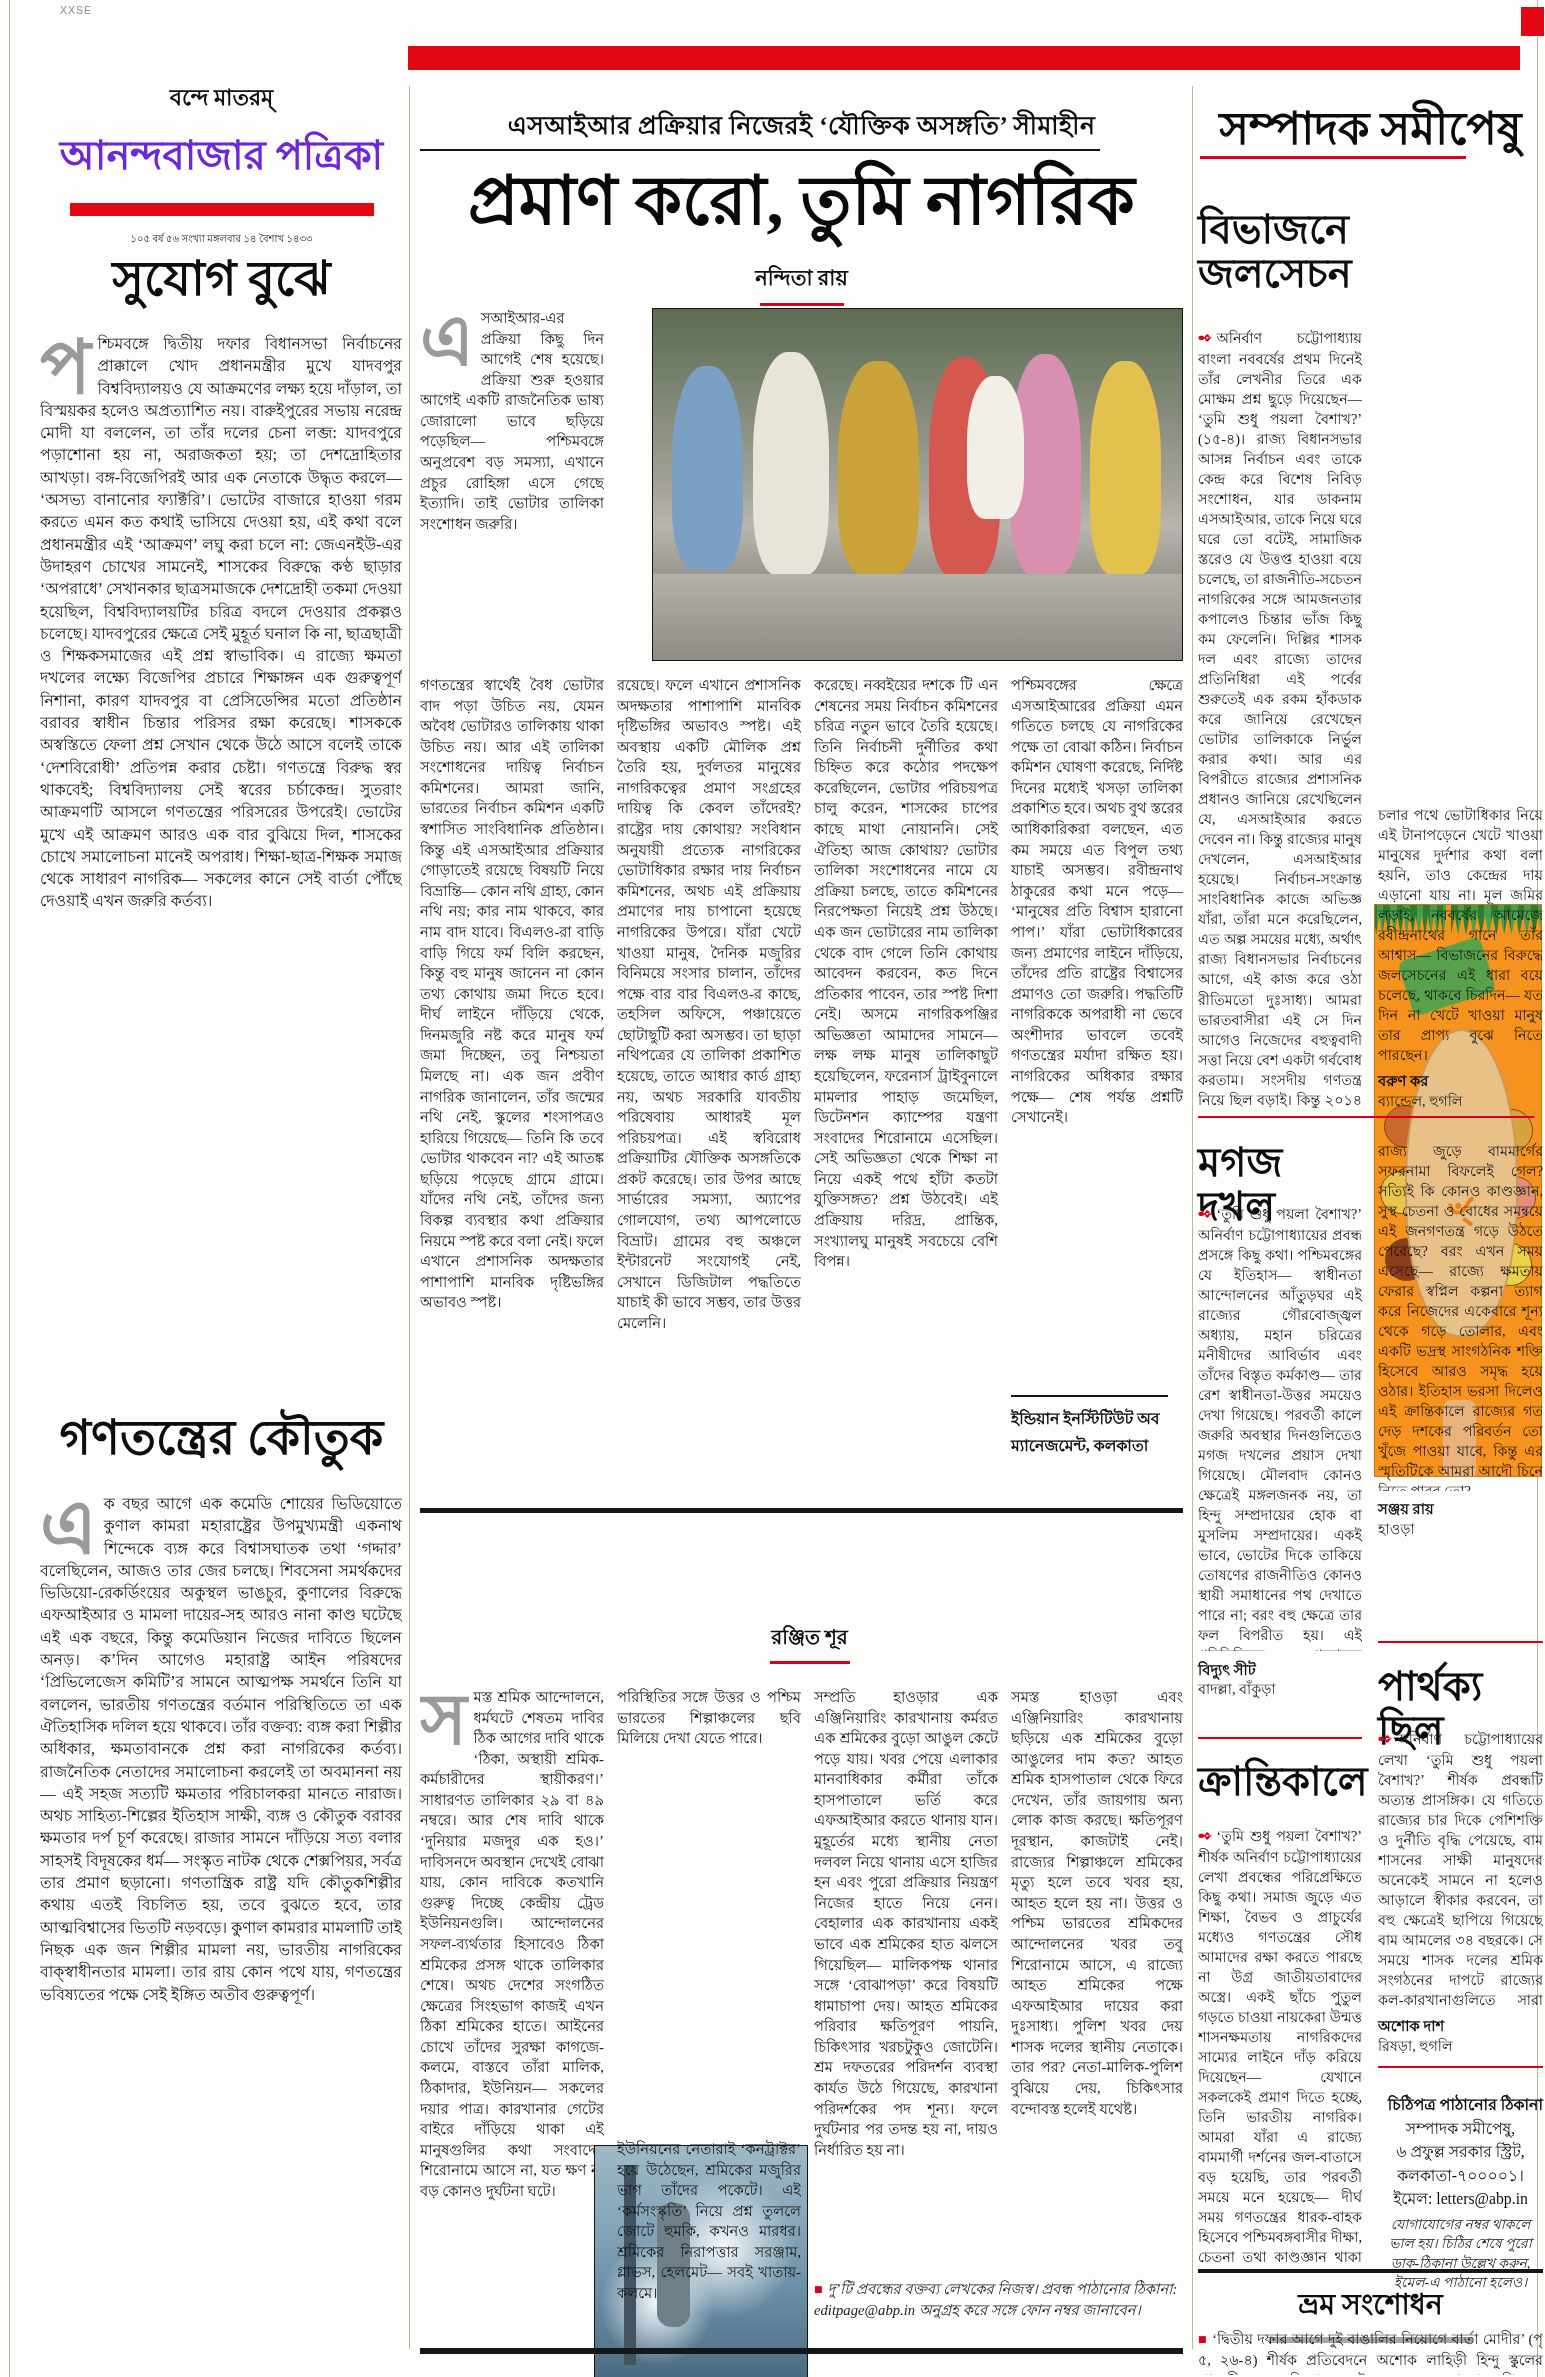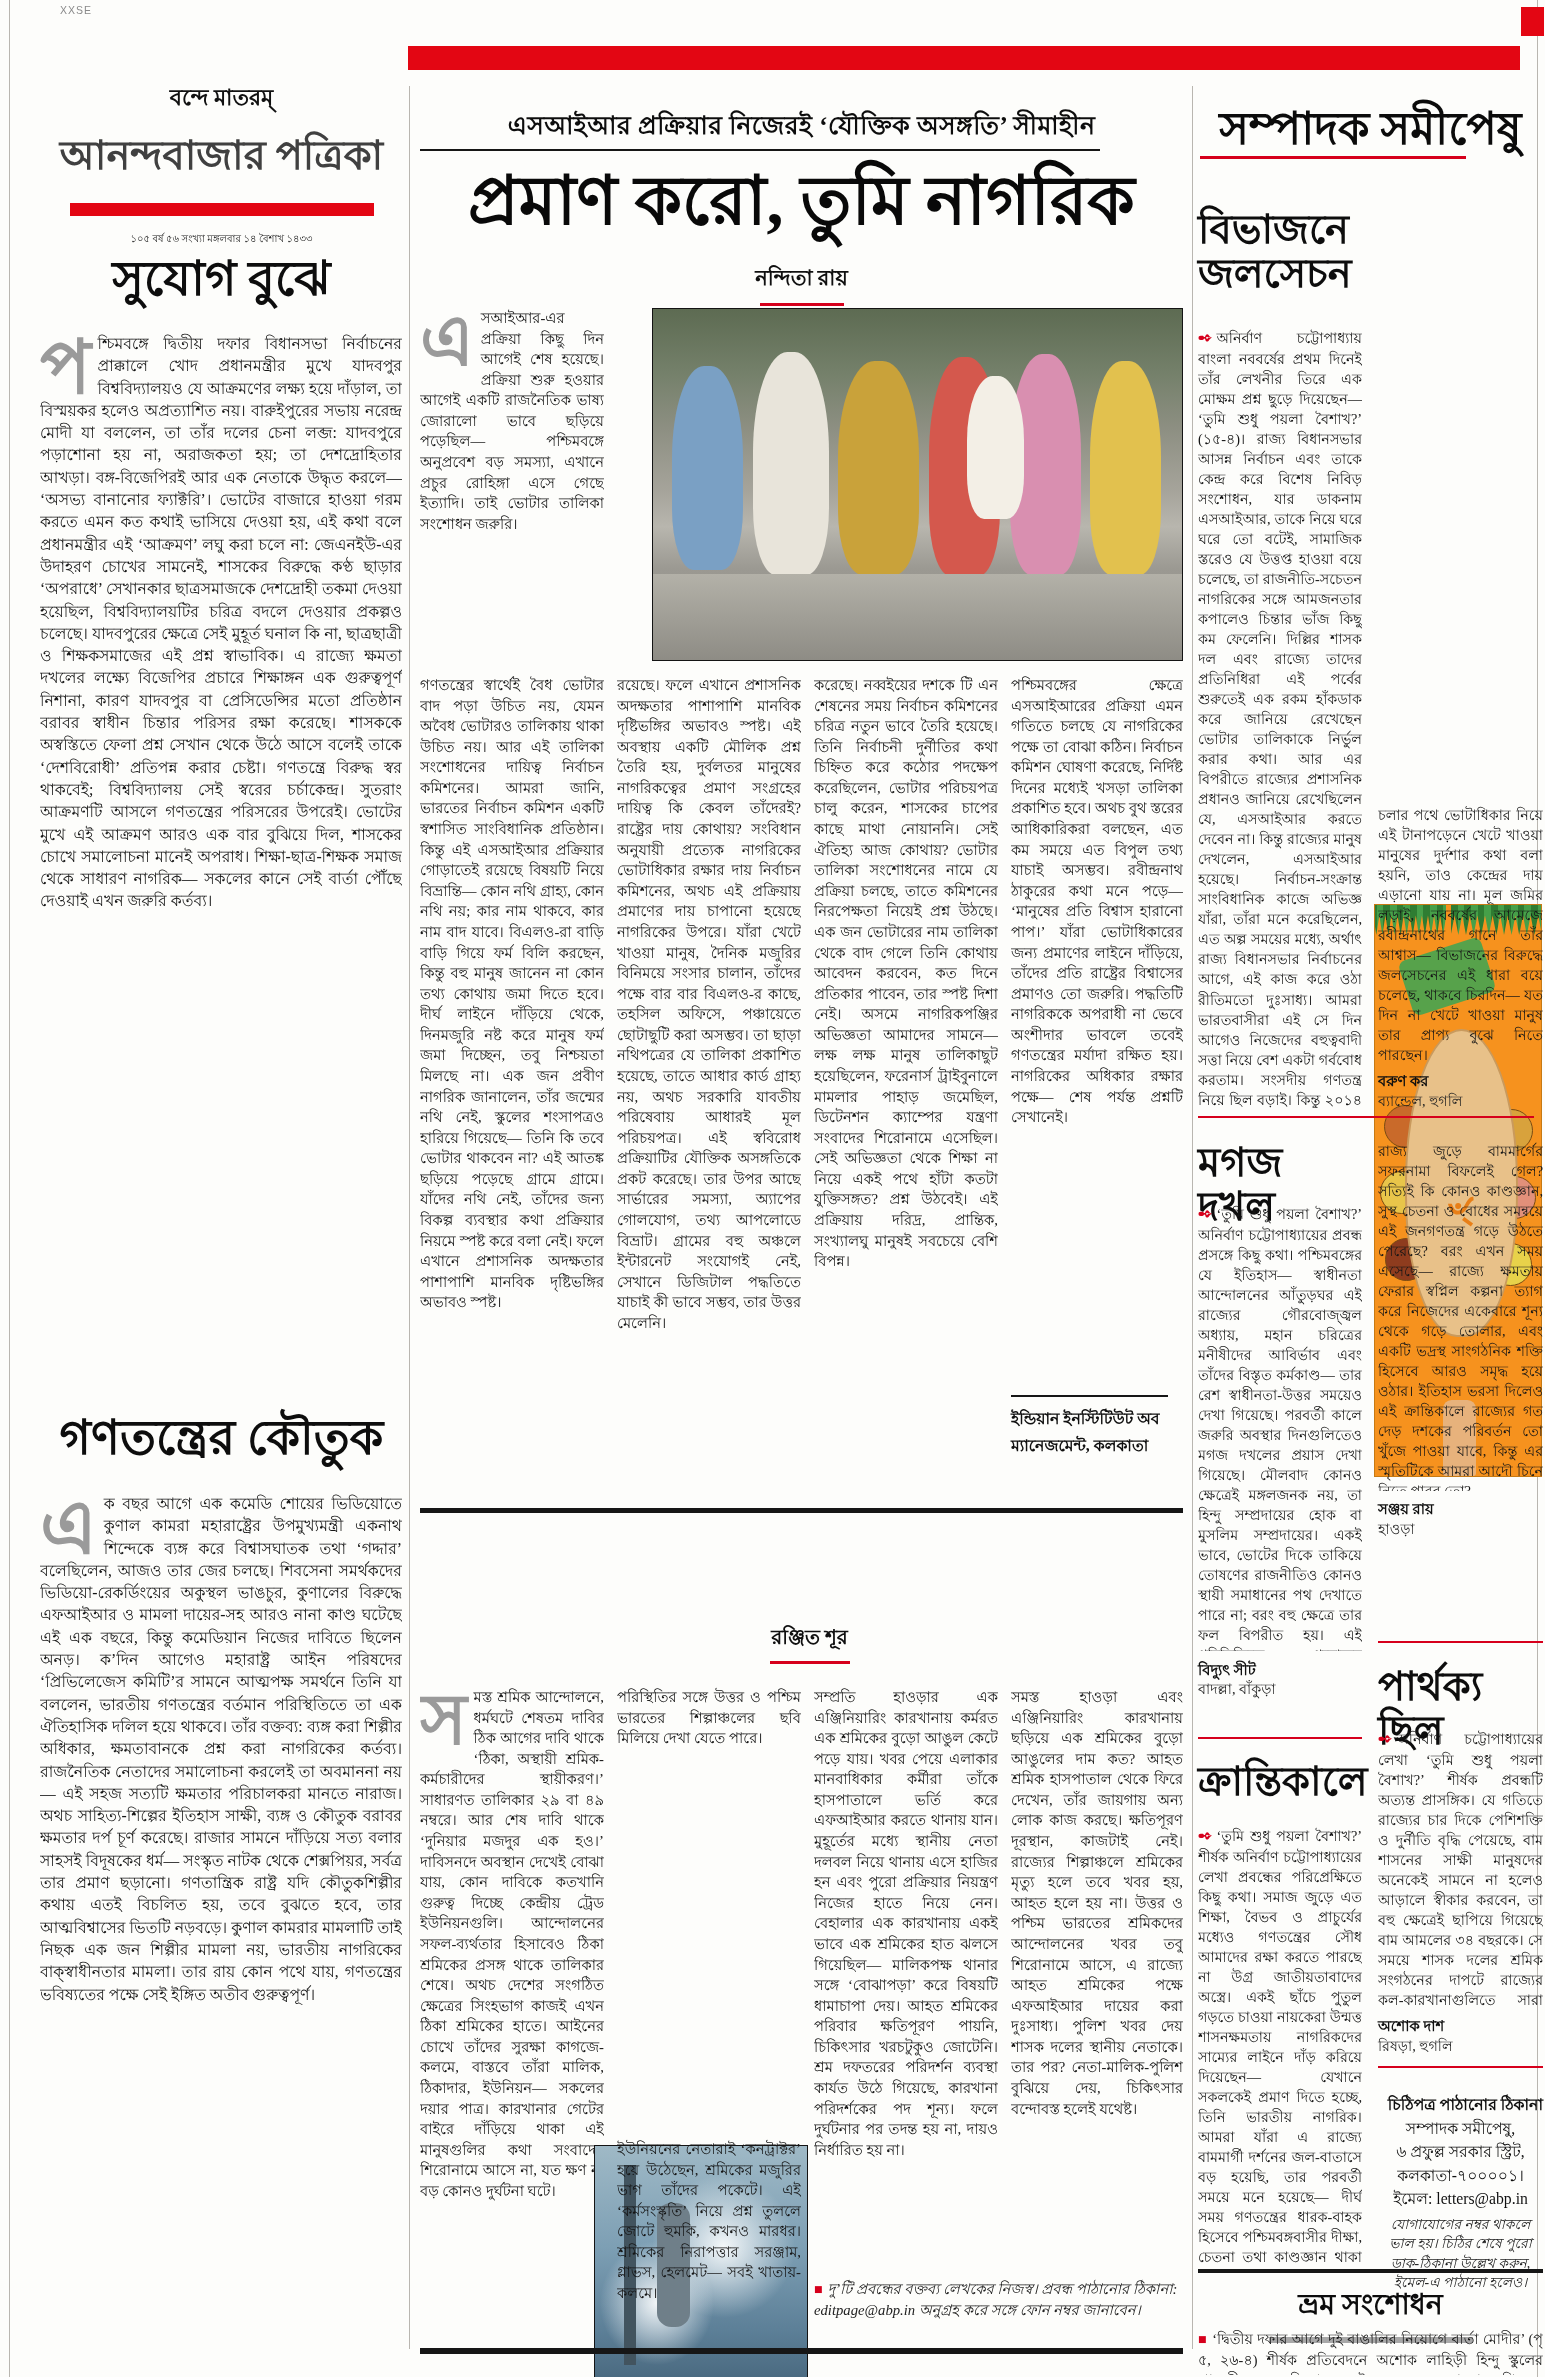--- a/index.html
+++ b/index.html
@@ -10,21 +10,21 @@
   .just{text-align:justify;text-justify:inter-word;}
   .bold{font-weight:bold;text-align:right;}
   .italic{font-style:italic;}
   .clip{overflow:hidden;}
   .vrule{width:1px;background:#b9b6b0;}
   .hrule-black{background:#161616;}
   .hrule-red{background:#d6001c;}
   .edition{font-family:"Liberation Sans","DejaVu Sans",sans-serif;color:#8a8a8a;font-size:10.5px;letter-spacing:1px;}
   
   .slogan{font-size:22px;font-weight:bold;color:#111;}
-  .mast-title{font-size:40px;font-weight:bold;color:#404040;white-space:nowrap;}
+  .mast-title{font-size:40px;font-weight:bold;color:#6d28d9;white-space:nowrap;}
   .dateline{font-size:10px;color:#1a1a1a;}
   
   .ed-title{font-size:48px;font-weight:bold;line-height:1.05;color:#0d0d0d;}
   .ed-body{font-size:15.7px;line-height:1.42;color:#141414;}
   .dropcap{float:left;font-weight:bold;color:#9a9a9a;font-size:75px;line-height:.82;padding:3.8px 6.7px 0 0;}
   
   .kicker{font-size:25px;font-weight:bold;color:#0d0d0d;letter-spacing:0.5px;}
   .headline-1{font-size:68px;font-weight:bold;line-height:1.02;color:#090909;text-align:center;}
   .headline-2{font-size:61px;font-weight:bold;line-height:1.02;color:#090909;}
   .byline{font-size:21px;font-weight:bold;color:#101010;}

